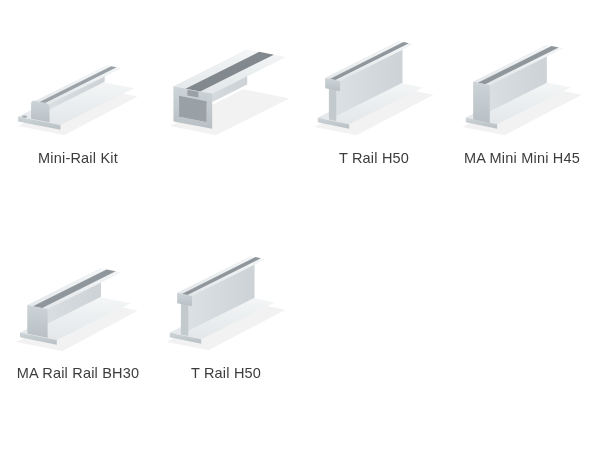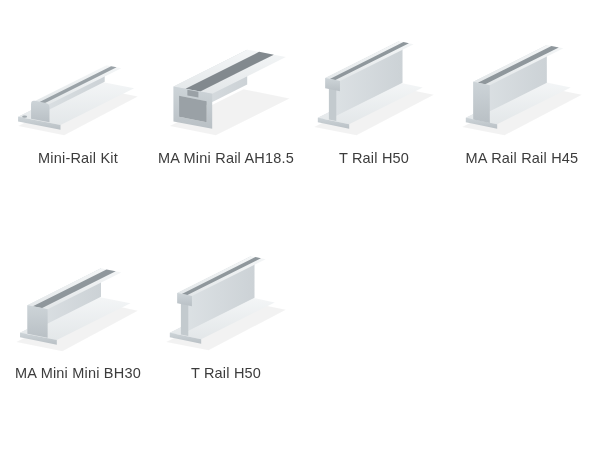--- a/index.html
+++ b/index.html
@@ -132,48 +132,47 @@
     </div>
     <div class="label">Mini-Rail Kit</div>
   </div>
 
   <div class="cell">
     <div class="img">
       <svg class="railsvg" viewBox="0 0 150 115">
           <use href="#sym-c-channel"></use>
         </svg>
     </div>
-    <div class="label">MA Mini Rail AH18.5</div>
   </div>
 
   <div class="cell">
     <div class="img">
       <svg class="railsvg" viewBox="0 0 150 115">
           <use href="#sym-t-rail-h50"></use>
         </svg>
     </div>
     <div class="label">T Rail H50</div>
   </div>
 
   <div class="cell">
     <div class="img">
       <svg class="railsvg" viewBox="0 0 150 115">
           <use href="#sym-rail-h45"></use>
         </svg>
     </div>
-    <div class="label">MA Rail Rail H45</div>
+    <div class="label">MA Mini Mini H45</div>
   </div>
 
   <div class="cell">
     <div class="img">
       <svg class="railsvg" viewBox="0 0 150 115">
           <use href="#sym-rail-bh30"></use>
         </svg>
     </div>
-    <div class="label">MA Mini Mini BH30</div>
+    <div class="label">MA Rail Rail BH30</div>
   </div>
 
 
 
   <div class="cell">
     <div class="img">
       <svg class="railsvg" viewBox="0 0 150 115">
           <use href="#sym-t-rail-h50"></use>
         </svg>
     </div>

